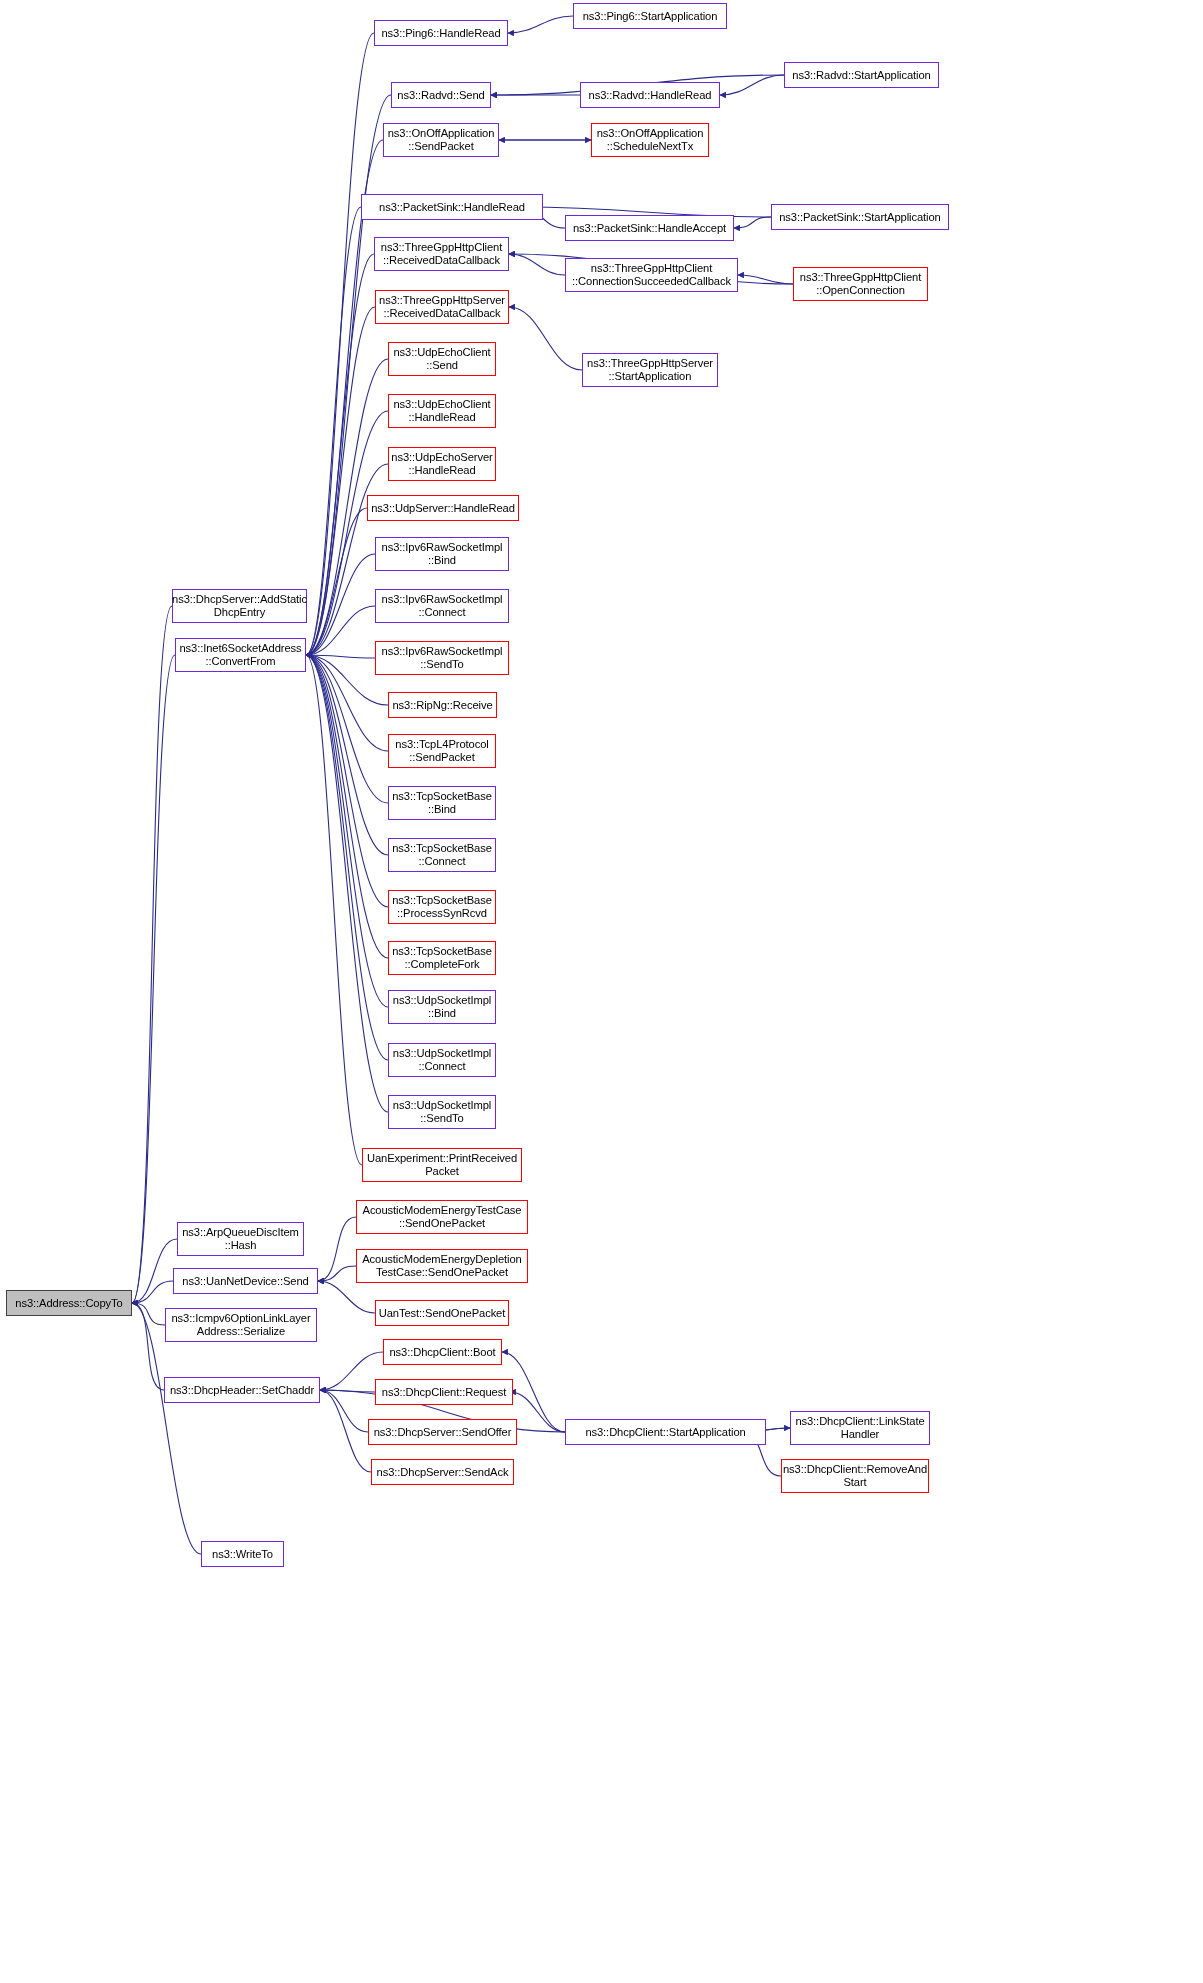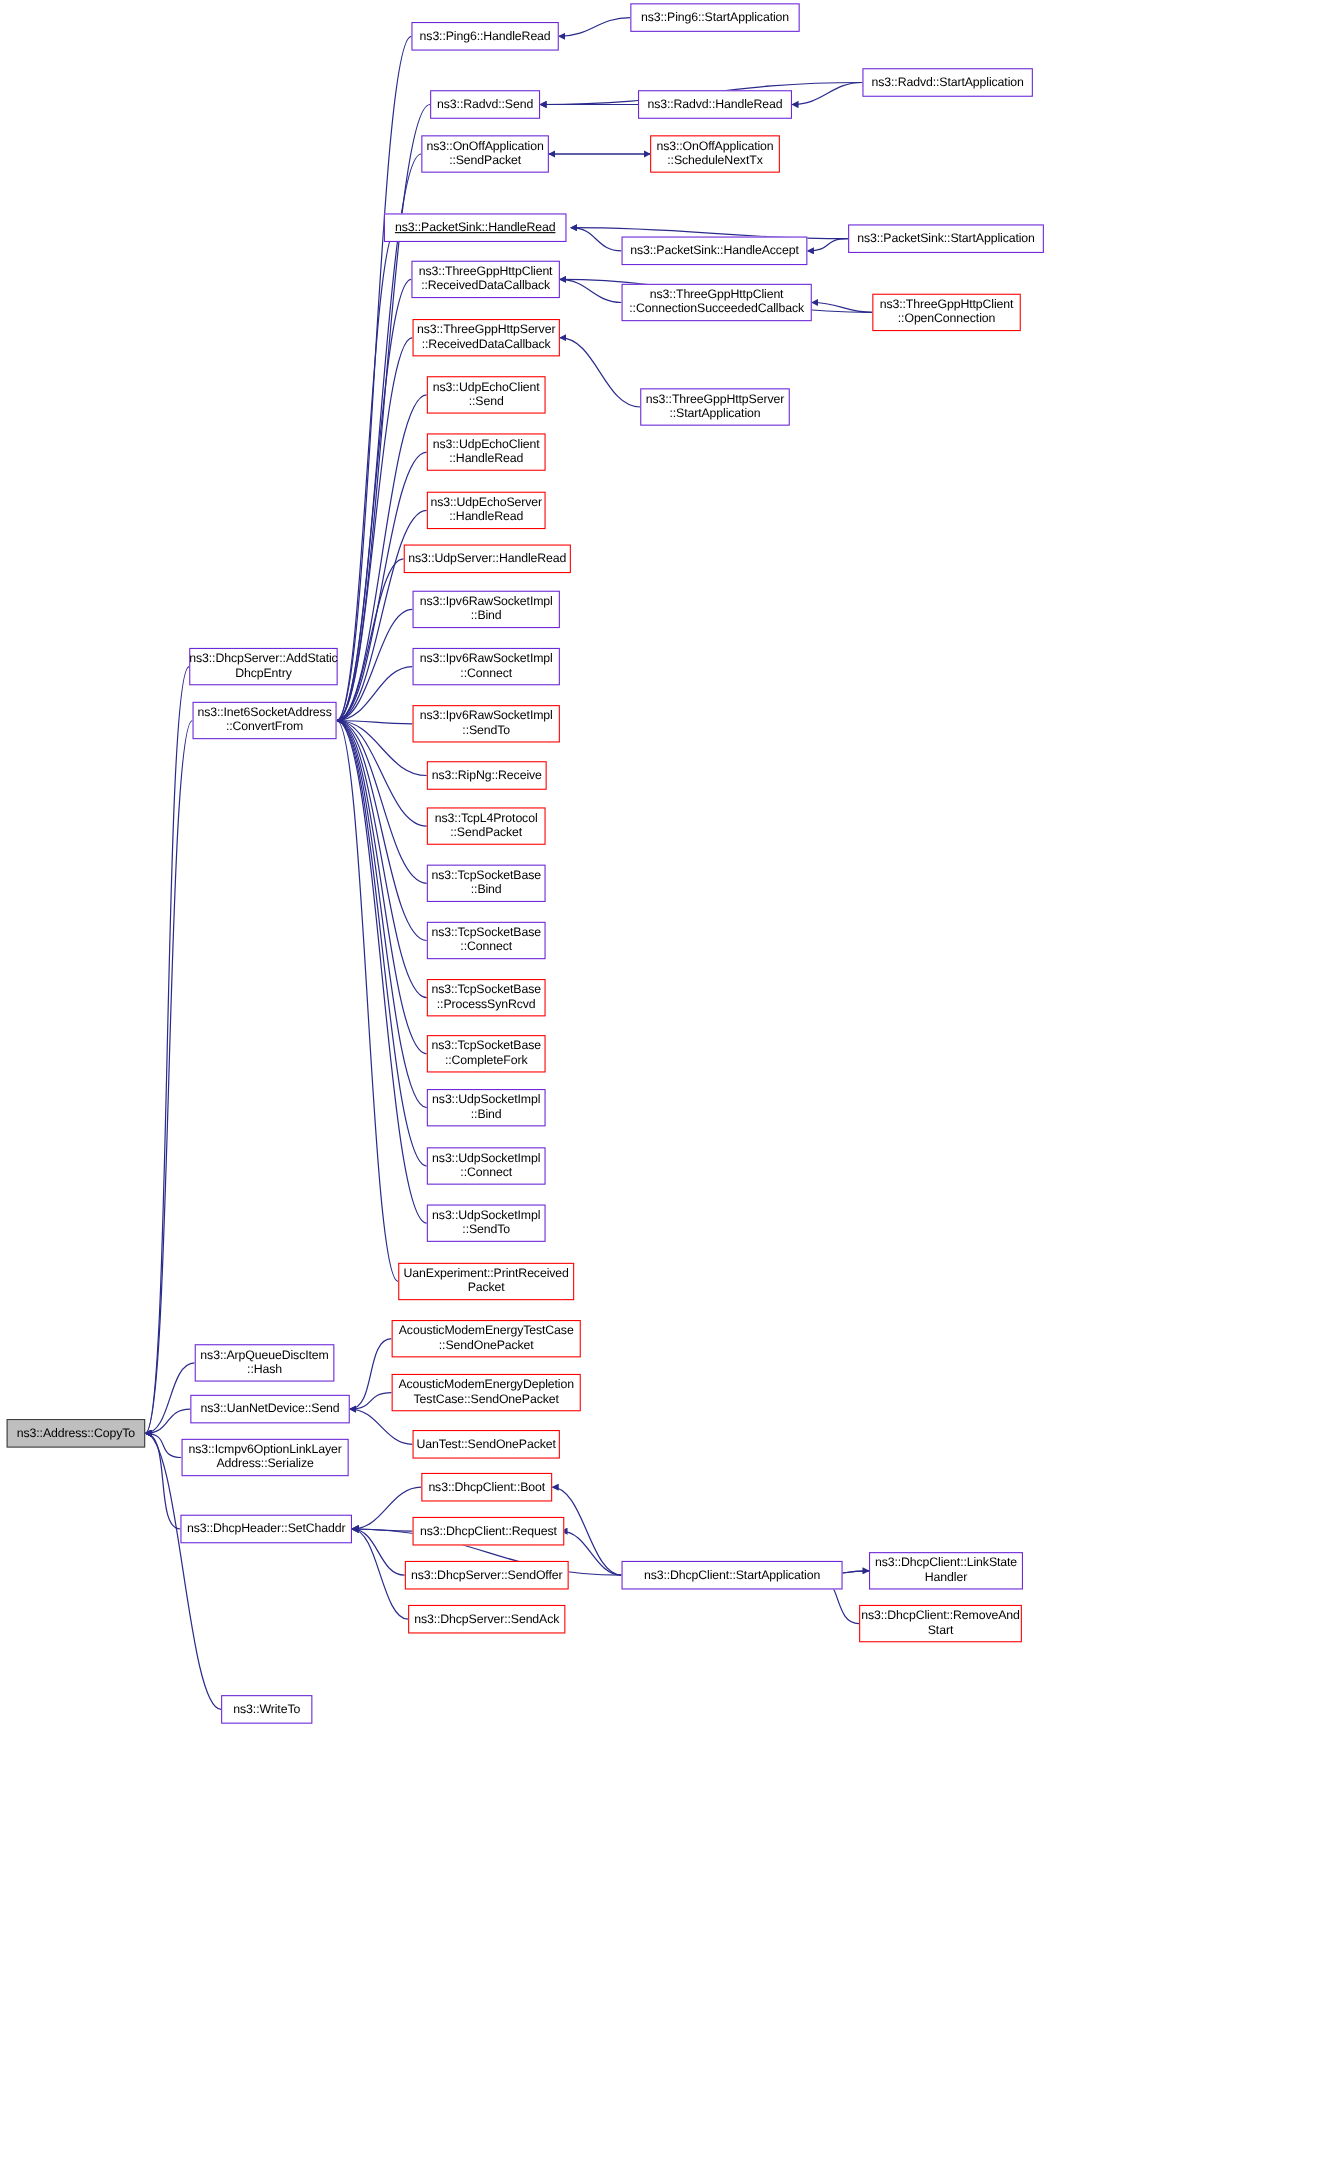--- a/index.html
+++ b/index.html
@@ -112,21 +112,21 @@
   <div id="node-layer">
       <div class="node" style="left: 374px; top: 20px; width: 134px; height: 26px;">ns3::Ping6::HandleRead</div>
       <div class="node" style="left: 573px; top: 3px; width: 154px; height: 26px;">ns3::Ping6::StartApplication</div>
       <div class="node" style="left: 391px; top: 82px; width: 100px; height: 26px;">ns3::Radvd::Send</div>
       <div class="node" style="left: 580px; top: 82px; width: 140px; height: 26px;">ns3::Radvd::HandleRead</div>
       <div class="node" style="left: 784px; top: 62px; width: 155px; height: 26px;">ns3::Radvd::StartApplication</div>
       <div class="node" style="left: 383px; top: 123px; width: 116px; height: 34px;">ns3::OnOffApplication
 ::SendPacket</div>
       <div class="node red" style="left: 591px; top: 123px; width: 118px; height: 34px;">ns3::OnOffApplication
 ::ScheduleNextTx</div>
-      <div class="node" style="left: 349px; top: 194px; width: 166px; height: 26px; text-decoration: underline;">ns3::PacketSink::HandleRead</div>
+      <div class="node" style="left: 361px; top: 194px; width: 182px; height: 26px;">ns3::PacketSink::HandleRead</div>
       <div class="node" style="left: 565px; top: 215px; width: 169px; height: 26px;">ns3::PacketSink::HandleAccept</div>
       <div class="node" style="left: 771px; top: 204px; width: 178px; height: 26px;">ns3::PacketSink::StartApplication</div>
       <div class="node" style="left: 374px; top: 237px; width: 135px; height: 34px;">ns3::ThreeGppHttpClient
 ::ReceivedDataCallback</div>
       <div class="node" style="left: 565px; top: 258px; width: 173px; height: 34px;">ns3::ThreeGppHttpClient
 ::ConnectionSucceededCallback</div>
       <div class="node red" style="left: 793px; top: 267px; width: 135px; height: 34px;">ns3::ThreeGppHttpClient
 ::OpenConnection</div>
       <div class="node red" style="left: 375px; top: 290px; width: 134px; height: 34px;">ns3::ThreeGppHttpServer
 ::ReceivedDataCallback</div>

